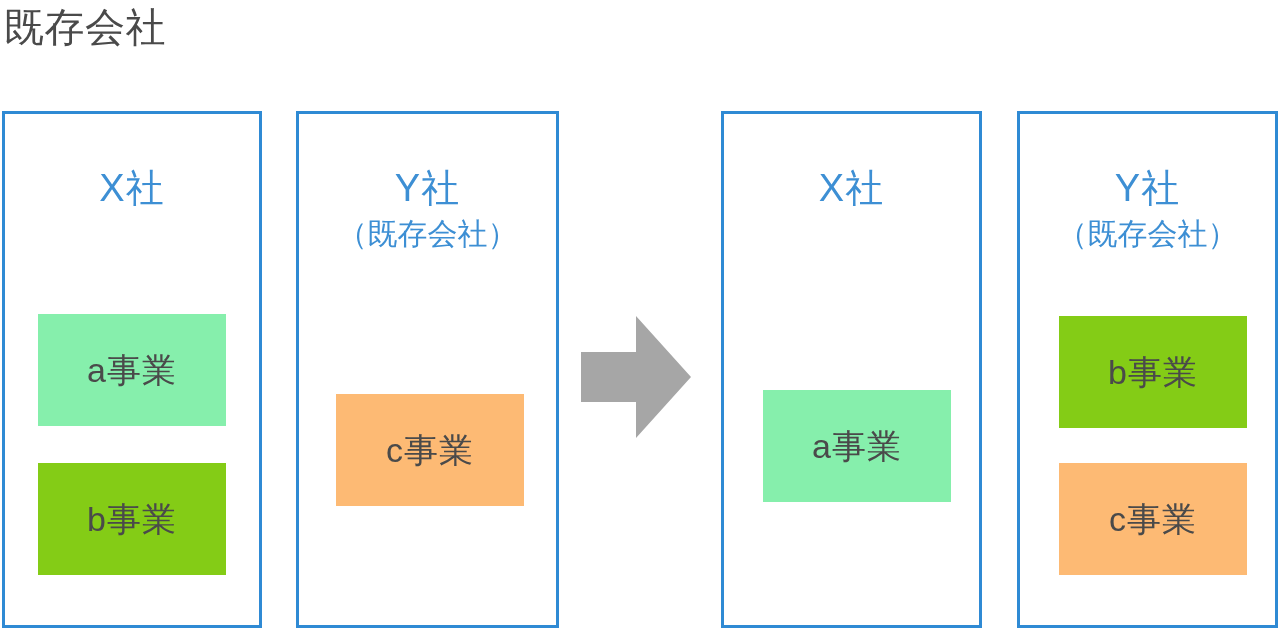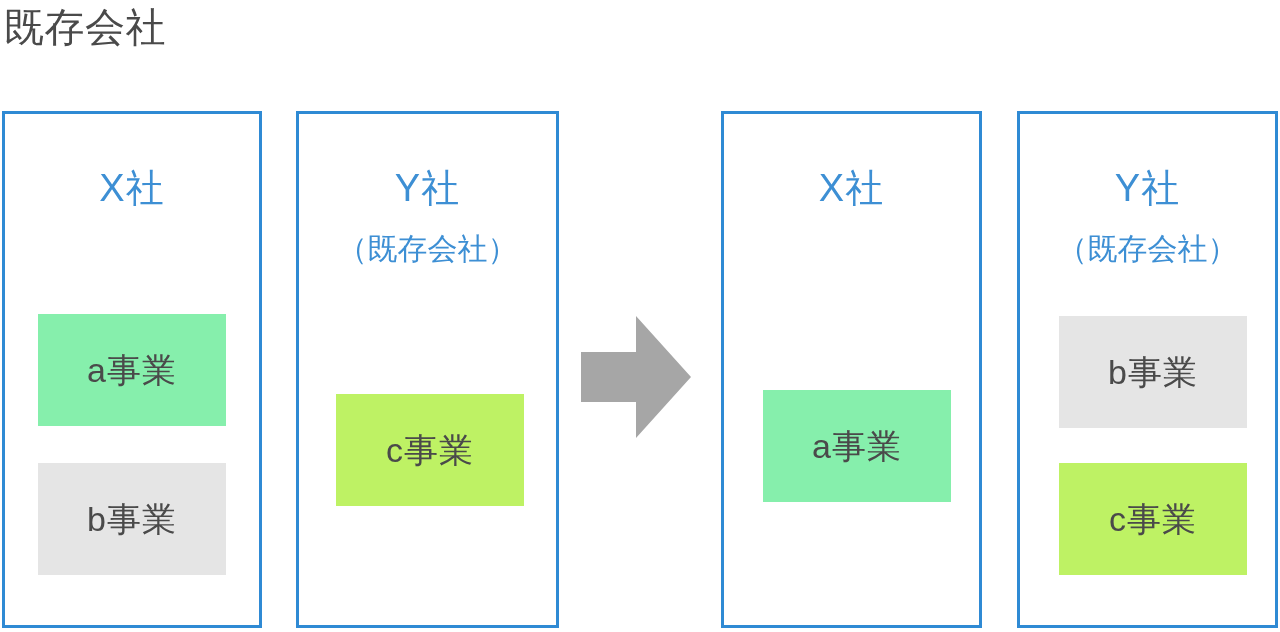--- a/index.html
+++ b/index.html
@@ -56,39 +56,39 @@
   }
   .company-name {
     font-size: 38px;
     line-height: 48px;
     letter-spacing: 1px;
   }
   .company-sub {
     font-size: 30px;
     line-height: 40px;
     letter-spacing: 0px;
-    margin-top: 17px;
+    margin-top: 2px;
   }
 
   
   .biz-chip {
     position: absolute;
     box-sizing: border-box;
     display: flex;
     align-items: center;
     justify-content: center;
     color: #4a4a4a;
     font-size: 34px;
     line-height: 1;
     letter-spacing: 1px;
     white-space: nowrap;
   }
   .biz-a { background: #86efac; }
-  .biz-b { background: #e5e5e5; }
-  .biz-c { background: #bef264; }
+  .biz-b { background: #84cc16; }
+  .biz-c { background: #fdba74; }
 
   
   #transform-arrow {
     position: absolute;
     left: 581px;
     top: 316px;
     width: 110px;
     height: 122px;
   }
 </style>

